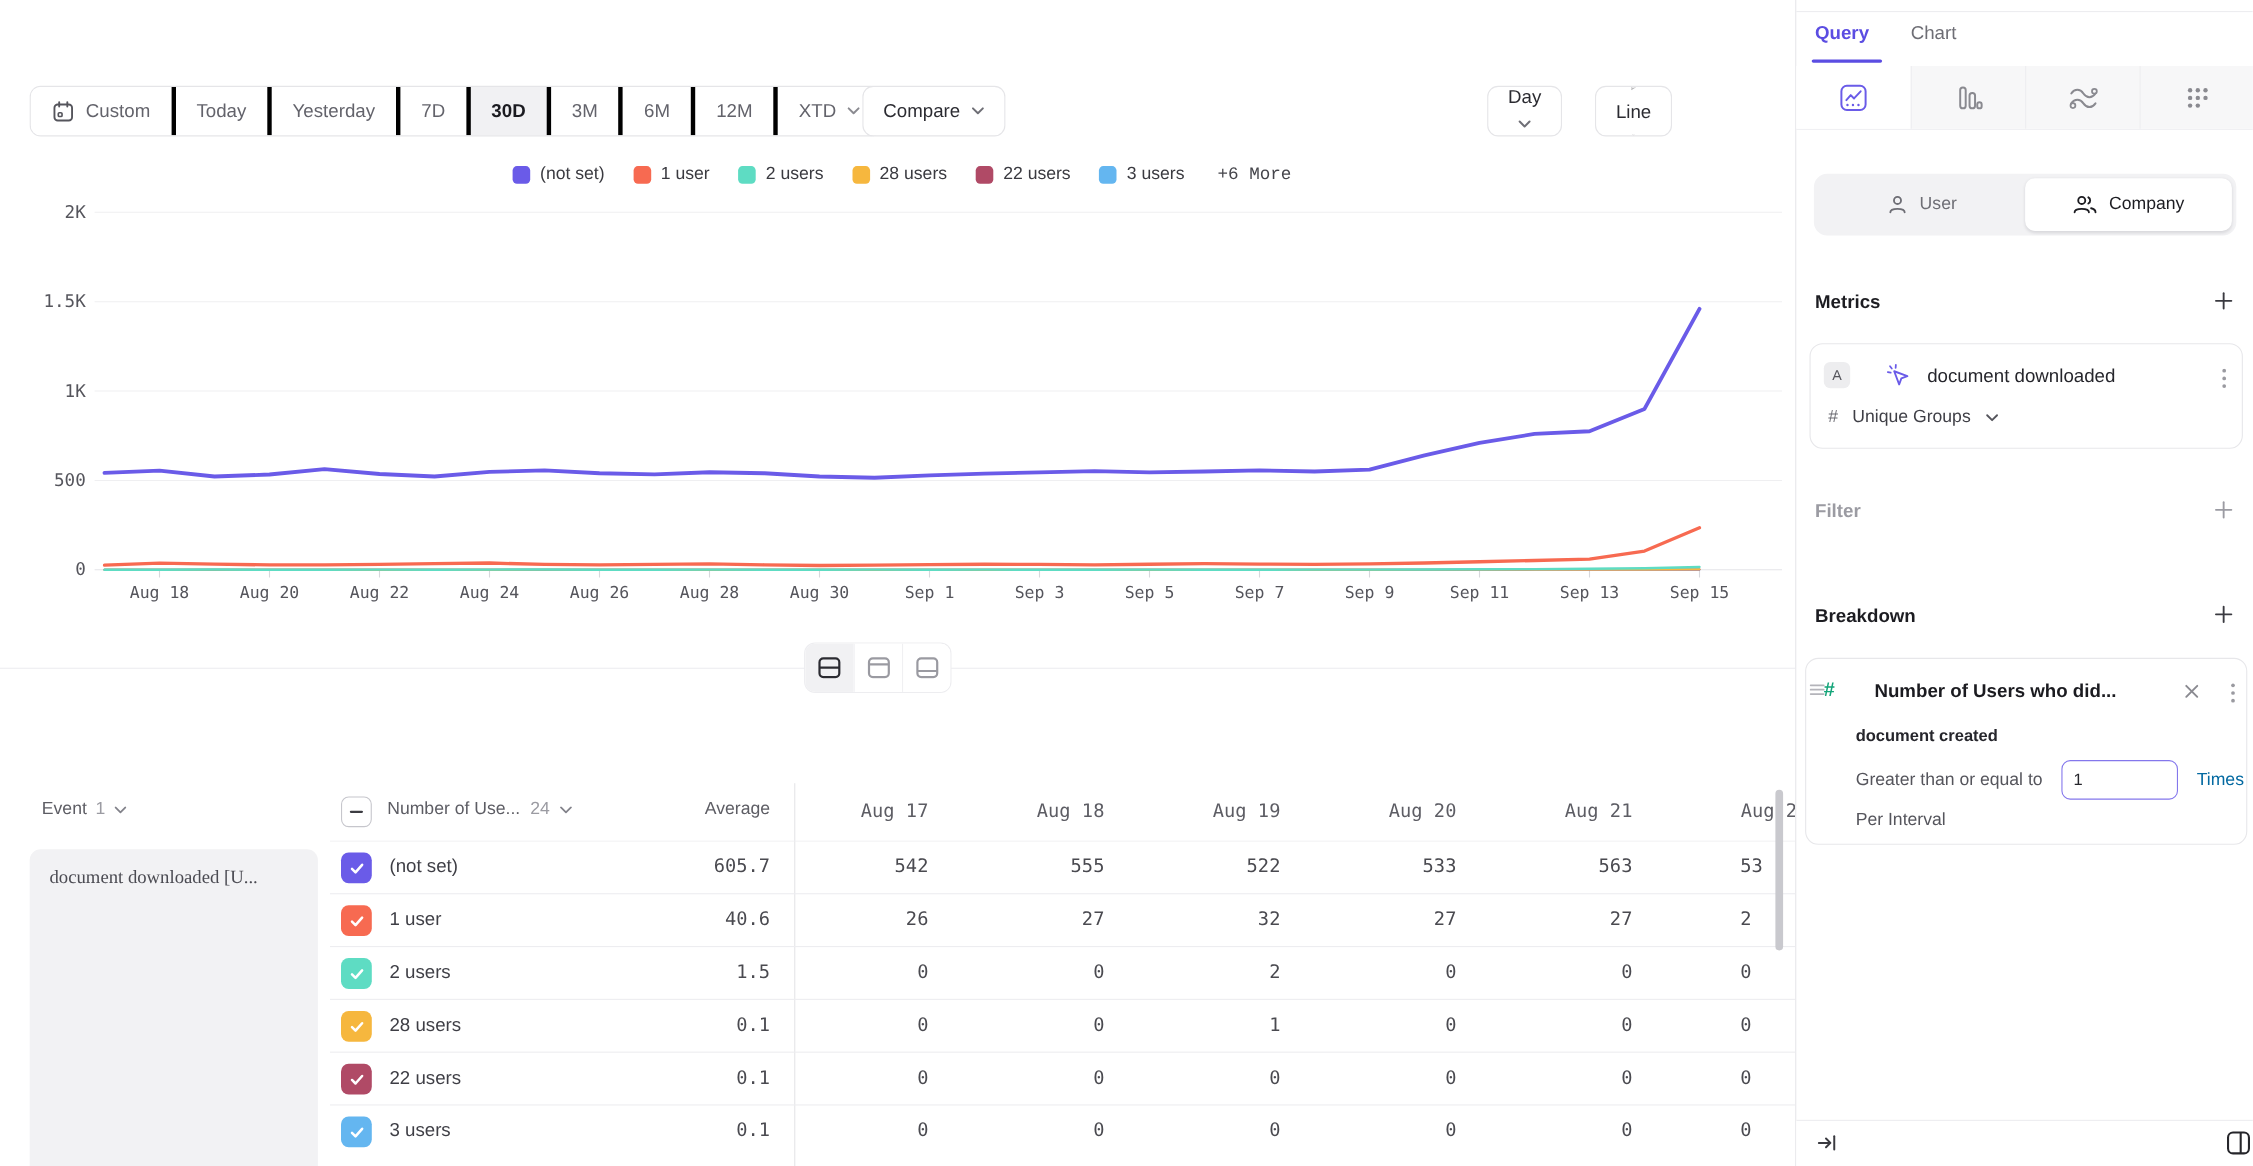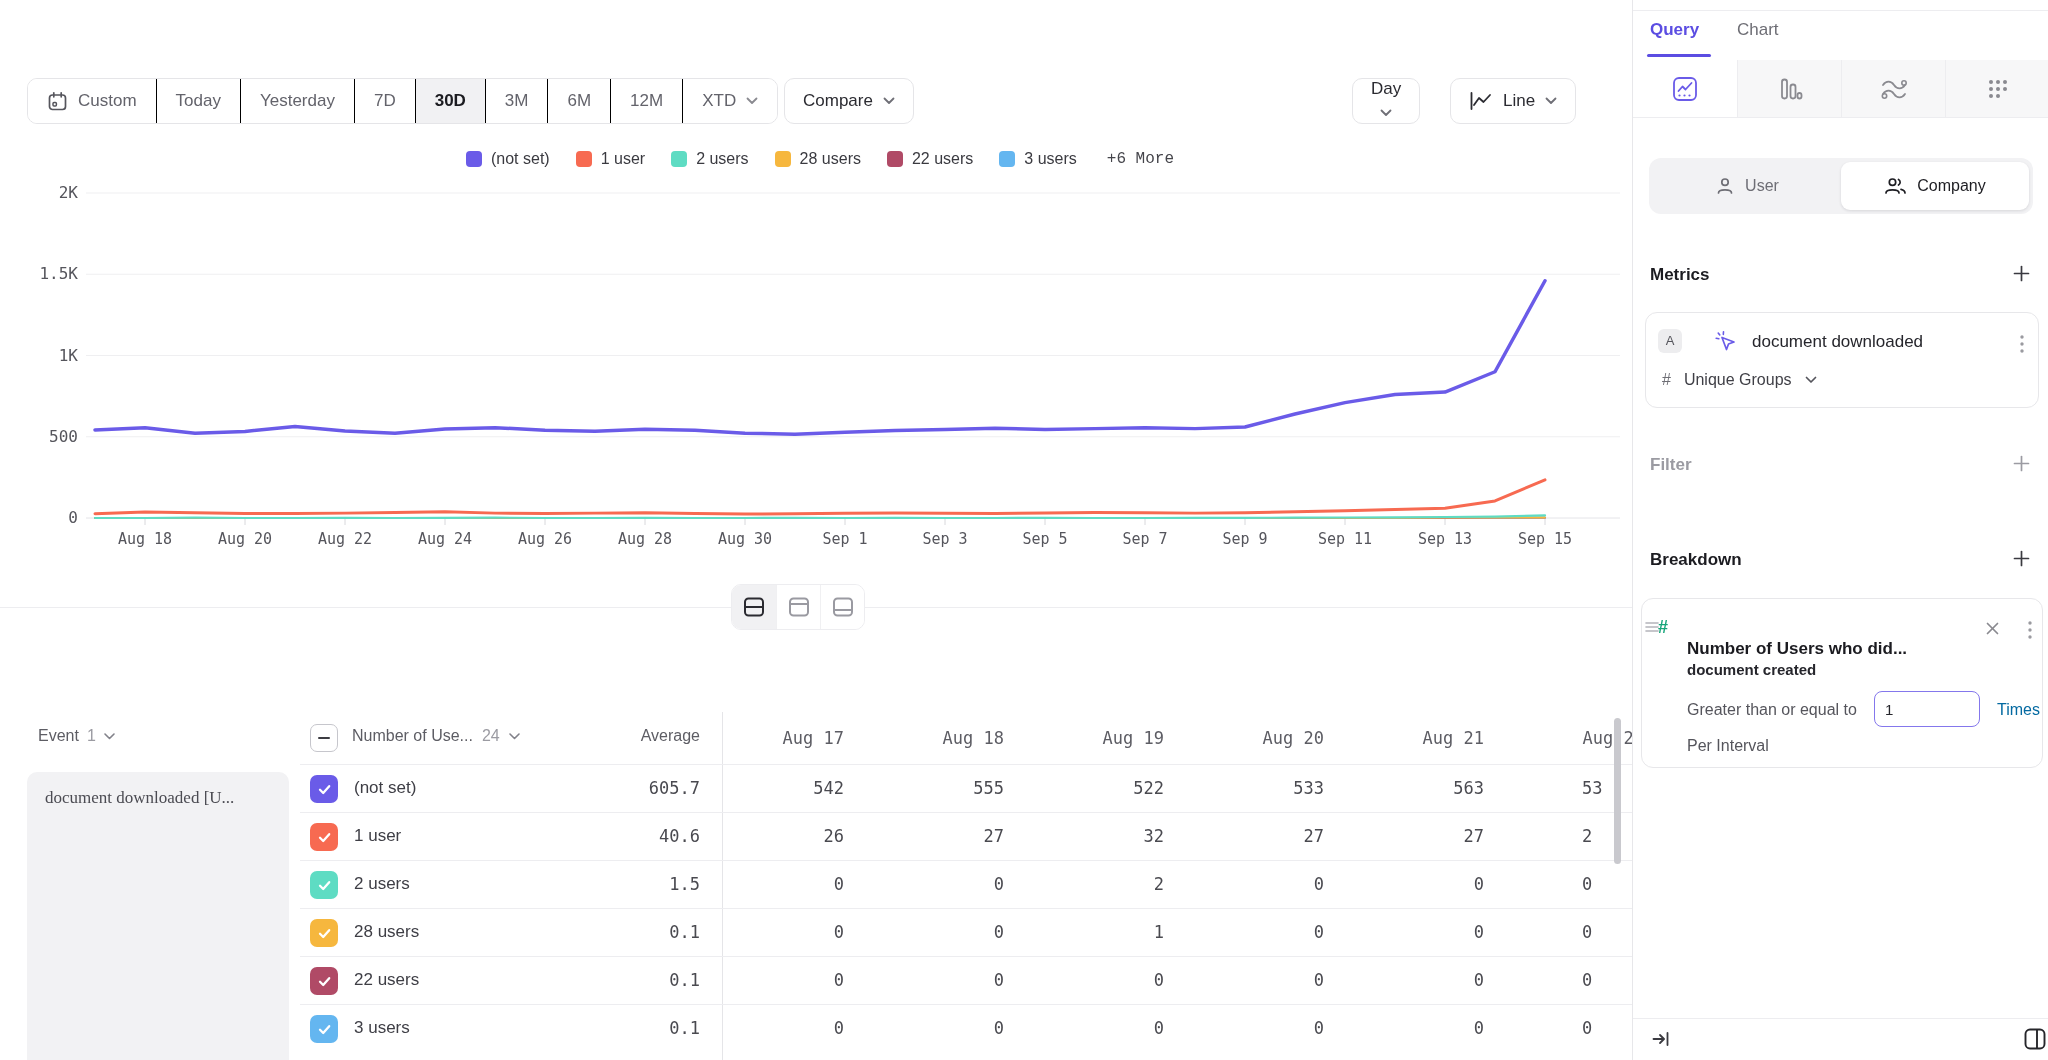--- a/index.html
+++ b/index.html
@@ -6,27 +6,27 @@
   html,body { width:2048px; height:1060px; background:#fff; font-family:"Liberation Sans",sans-serif; color:#1f1f24; overflow:hidden; }
   body { position:relative; }
   .mono { font-family:"DejaVu Sans Mono",monospace; }
   svg { display:block; }
 
   
   .main { position:absolute; left:0; top:0; width:1632px; height:1060px; }
 
   .range-group { position:absolute; left:27px; top:78px; height:46px; display:inline-flex; align-items:stretch; border:1px solid #e5e5e8; border-radius:10px; background:#fff; overflow:hidden; }
   .range-btn { display:flex; align-items:center; gap:10px; padding:0 19px; font-size:17px; color:#63636b; background:#fff; border:none; cursor:pointer; font-family:inherit; white-space:nowrap; }
-  .range-btn + .range-btn { border-left:1px solid #000000; }
+  .range-btn + .range-btn { border-left:4px solid #000000; }
   .range-btn.active { background:#f1f1f3; color:#1b1b20; font-weight:700; }
 
   .toolbtn { position:absolute; top:78px; height:46px; display:inline-flex; align-items:center; gap:10px; padding:0 18px; font-size:17px; color:#2b2b31; background:#fff; border:1px solid #e5e5e8; border-radius:10px; cursor:pointer; font-family:inherit; }
   .btn-compare { left:784px; }
   .btn-day { left:1352px;flex-direction:column; }
-  .btn-line { left:1450px; }
+  .btn-line { left:1450px;flex-direction:column; }
 
   .legend { position:absolute; left:90px; top:150px; width:1460px; display:flex; justify-content:center; align-items:center; gap:26px; z-index:3; }
   .legend-item { display:flex; align-items:center; gap:9px; }
   .swatch { width:16px; height:16px; border-radius:4px; display:inline-block; }
   .legend-label { font-size:16px; color:#3a3a40; }
   .legend-more { font-size:16px; color:#45454b; margin-left:4px;font-family:Liberation Mono, monospace; }
 
   .chart { position:absolute; left:0; top:132px; width:1632px; height:420px; }
   .ylabel { position:absolute; width:78px; text-align:right; font-size:16px; color:#55555c; height:20px; line-height:20px; }
   .xlabel { position:absolute; top:398px; width:90px; text-align:center; font-size:15px; color:#55555c; }
@@ -90,21 +90,21 @@
   .sparkicon { position:absolute; left:68px; top:17px; }
   .mname { position:absolute; left:106px; top:19px; font-size:17px; font-weight:500; color:#26262c; }
   .kebab { position:absolute; right:10px; top:18px; background:none; border:none; cursor:pointer; padding:4px; }
   .mrow2 { position:absolute; left:16px; top:58px; display:flex; align-items:center; gap:13px; cursor:pointer; }
   .mhash { font-size:16px; color:#6e6e75; }
   .mmeasure { font-size:16px; color:#3f3f46; }
 
   .bdcard { position:absolute; left:8px; top:598px; width:402px; height:170px; border:1px solid #e7e7ea; border-radius:12px; background:#fff; }
   .bd-handle { position:absolute; left:3px; top:22px; cursor:grab; }
   .bd-hash { position:absolute; left:16px; top:18px; font-size:18px; font-weight:700; color:#16a57a; }
-  .bd-title { position:absolute; left:45px; top:20px; font-size:17px; font-weight:700; color:#1b1b20; white-space:nowrap;margin-top:20px; }
+  .bd-title { position:absolute; left:62px; top:20px; font-size:17px; font-weight:700; color:#1b1b20; white-space:nowrap; }
   .bd-x { position:absolute; right:40px; top:20px; background:none; border:none; cursor:pointer; padding:2px; }
   .bd-kebab { position:absolute; right:6px; top:18px; background:none; border:none; cursor:pointer; padding:4px; }
   .bd-event { position:absolute; left:45px; top:62px; font-size:15px; font-weight:700; color:#26262c; }
   .bd-cond { position:absolute; left:45px; top:102px; font-size:16px; color:#55555c; }
   .bd-input { position:absolute; left:232px; top:92px; width:106px; height:36px; border:1.5px solid #8477ec; border-radius:8px; font-size:15px; padding-left:10px; color:#26262c; outline:none; font-family:inherit; }
   .bd-times { position:absolute; left:355px; top:102px; font-size:16px; color:#0369a1; }
   .bd-per { position:absolute; left:45px; top:138px; font-size:16px; color:#55555c; }
 
   .pfooter { position:absolute; left:0; top:1018px; width:416px; height:42px; border-top:1px solid #ededf0; background:#fff; }
   .collapse-btn { position:absolute; left:18px; top:10px; background:none; border:none; cursor:pointer; color:#3a3a40; }

